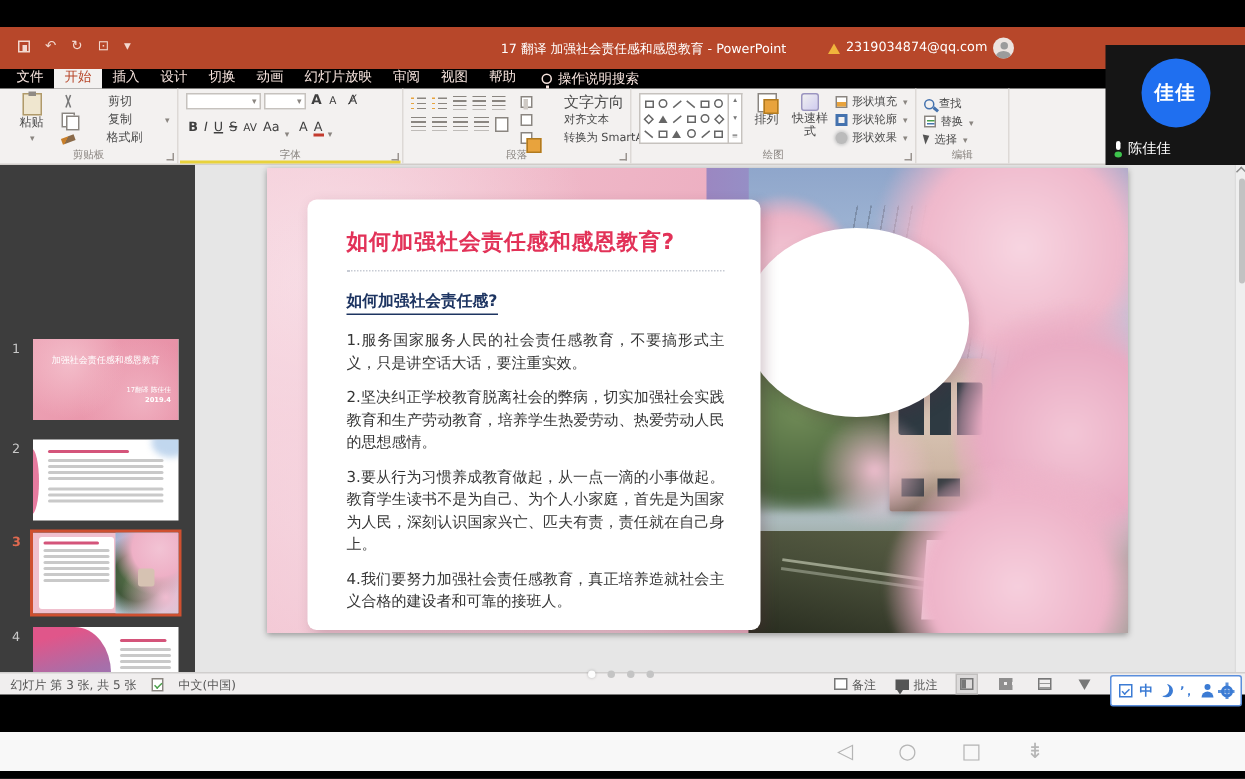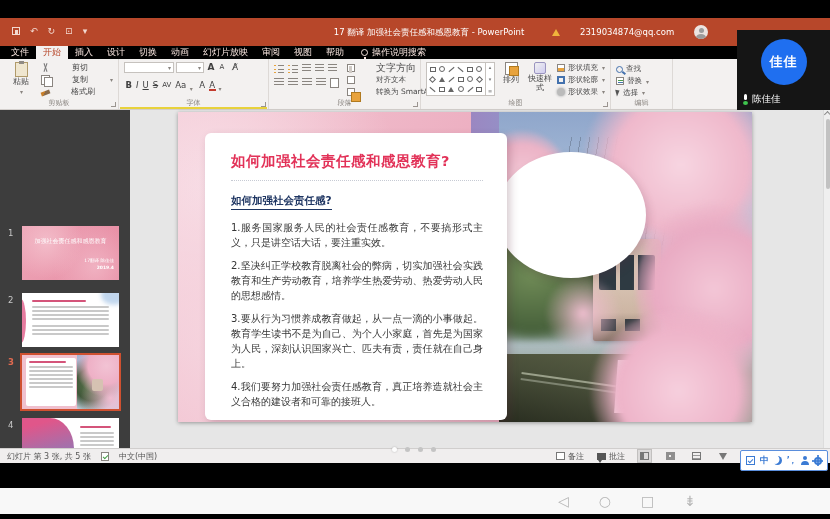--- a/index.html
+++ b/index.html
@@ -6,21 +6,21 @@
   html,body{width:830px;height:519px;background:#000;font-family:"DejaVu Sans","Liberation Sans",sans-serif}
   #stage{position:absolute;left:0;top:0;width:830px;height:519px;background:#000;overflow:hidden}
 
   
   .titlebar{position:absolute;left:0;top:18px;right:0;height:28px;background:#b7472a}
   .qat{position:absolute;left:12px;top:8px;display:flex;gap:10px;align-items:center}
   .qbtn{color:#f3d9d0;font-size:9px;line-height:10px;height:10px;display:flex;align-items:center}
   .i-save{width:8px;height:8px;border:1px solid #f3d9d0;position:relative}
   .i-save::after{content:"";position:absolute;left:2px;bottom:0;width:3px;height:4px;background:#f3d9d0}
   .tb-title{position:absolute;left:298px;top:9px;width:262px;text-align:center;color:#fff;font-size:8.5px;white-space:nowrap;overflow:hidden}
-  .tb-account{position:absolute;left:552px;top:7px;display:flex;align-items:center;gap:20px;color:#fff;font-size:8.5px}
+  .tb-account{position:absolute;left:552px;top:7px;display:flex;align-items:center;gap:4px;color:#fff;font-size:8.5px}
   .i-warn{width:0;height:0;border-left:4px solid transparent;border-right:4px solid transparent;border-bottom:7px solid #f0b43c}
   .i-avatar{width:14px;height:14px;border-radius:50%;background:#ece4e0;position:relative;overflow:hidden}
   .i-avatar::before{content:"";position:absolute;left:4.5px;top:2.5px;width:5px;height:5px;border-radius:50%;background:#9b9b9b}
   .i-avatar::after{content:"";position:absolute;left:2px;top:8.5px;width:10px;height:7px;border-radius:50%;background:#9b9b9b}
 
   
   .menubar{position:absolute;left:4px;top:46px;right:0;height:13px;display:flex;align-items:flex-start}
   .tab{color:#f7e4de;font-size:9px;line-height:13px;padding:0 7px;white-space:nowrap}
   .tab.active{background:#f3f1f0;color:#b7472a}
   .srch{display:flex;align-items:center;gap:4px;color:#f7e4de;font-size:9px;margin-left:10px}

